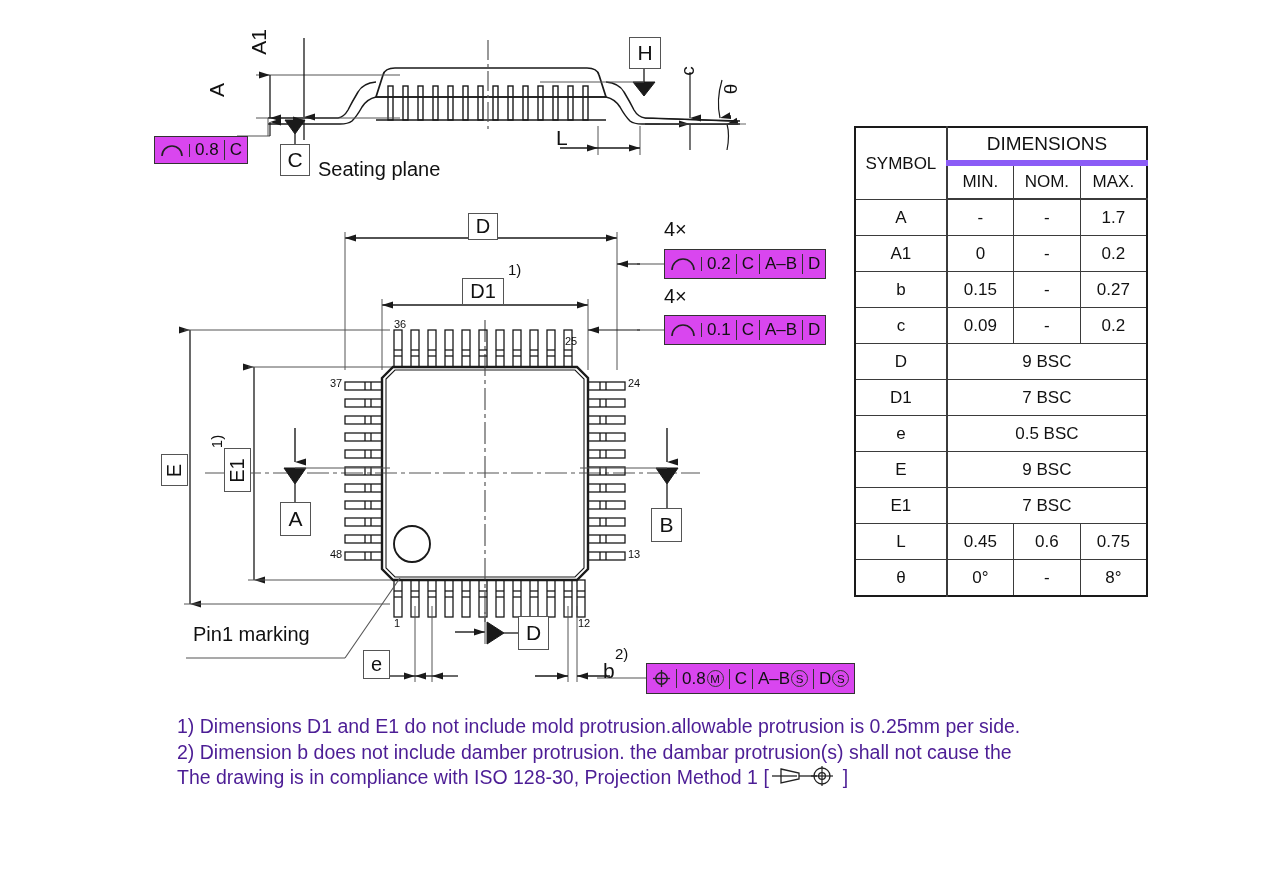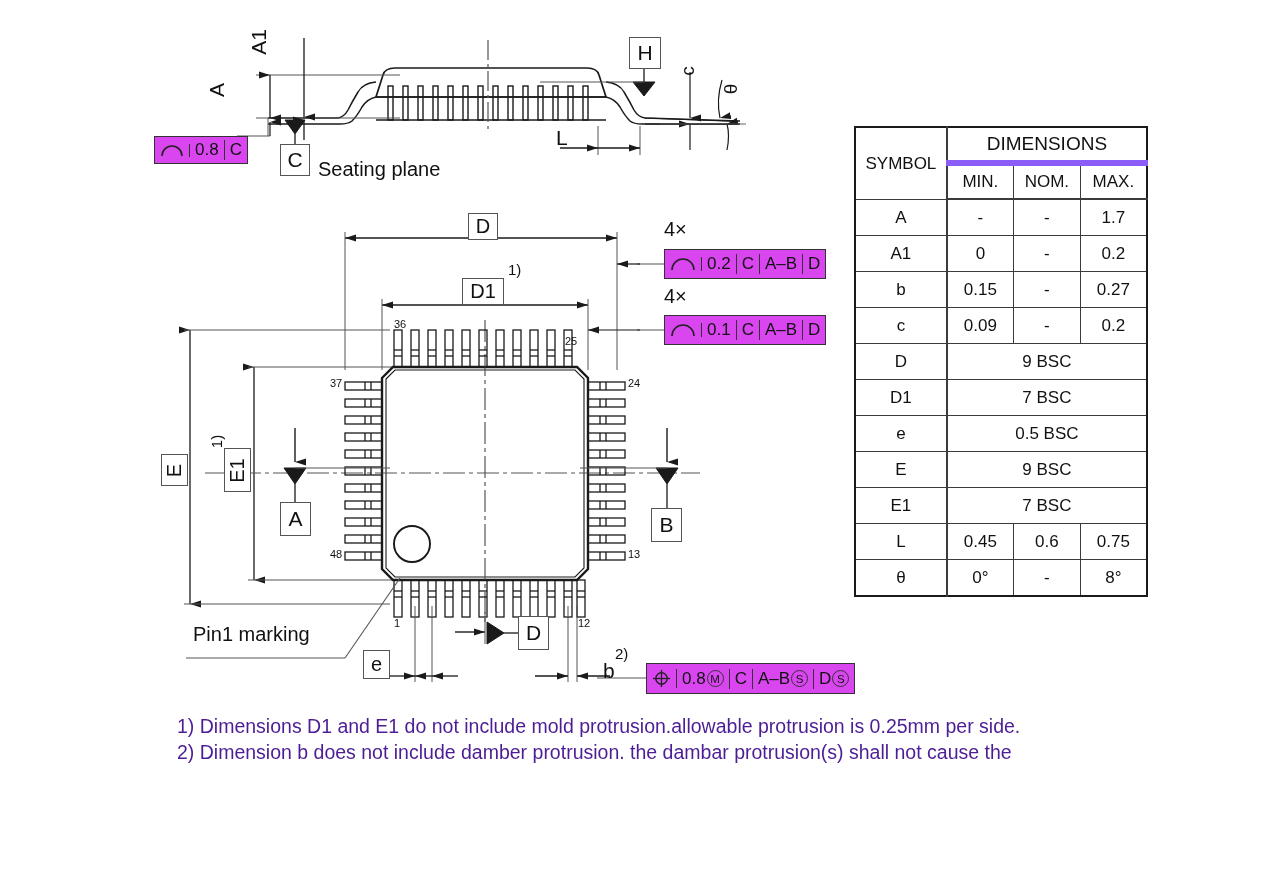--- a/index.html
+++ b/index.html
@@ -634,15 +634,28 @@
           <td class="v">0°</td>
           <td class="v">-</td>
           <td class="v">8°</td>
         </tr>
       </tbody>
   </table>
 
   <div id="notes">
     <div>1) Dimensions D1 and E1 do not include mold protrusion.allowable protrusion is 0.25mm per side.</div>
     <div>2) Dimension b does not include damber protrusion. the dambar protrusion(s) shall not cause the</div>
+    <div>
+      <span>The drawing is in compliance with ISO 128-30, Projection Method 1 [</span><span class="note-iso-sym">
+        <svg width="74" height="22" viewBox="0 0 74 22">
+          <path d="M3,11 L28,11" stroke="#222" stroke-width="1.3" fill="none"></path>
+          <path d="M12,4 L30,8 L30,14 L12,18 Z" fill="none" stroke="#222" stroke-width="1.3"></path>
+          <line x1="30" y1="11" x2="48" y2="11" stroke="#222" stroke-width="1.3"></line>
+          <circle cx="53" cy="11" r="8" fill="none" stroke="#222" stroke-width="1.3"></circle>
+          <circle cx="53" cy="11" r="3.4" fill="none" stroke="#222" stroke-width="1.3"></circle>
+          <line x1="42" y1="11" x2="64" y2="11" stroke="#222" stroke-width="1.2"></line>
+          <line x1="53" y1="1" x2="53" y2="21" stroke="#222" stroke-width="1.2"></line>
+        </svg>
+      </span><span>]</span>
+    </div>
   </div>
 
 </div>
 
 </body></html>

